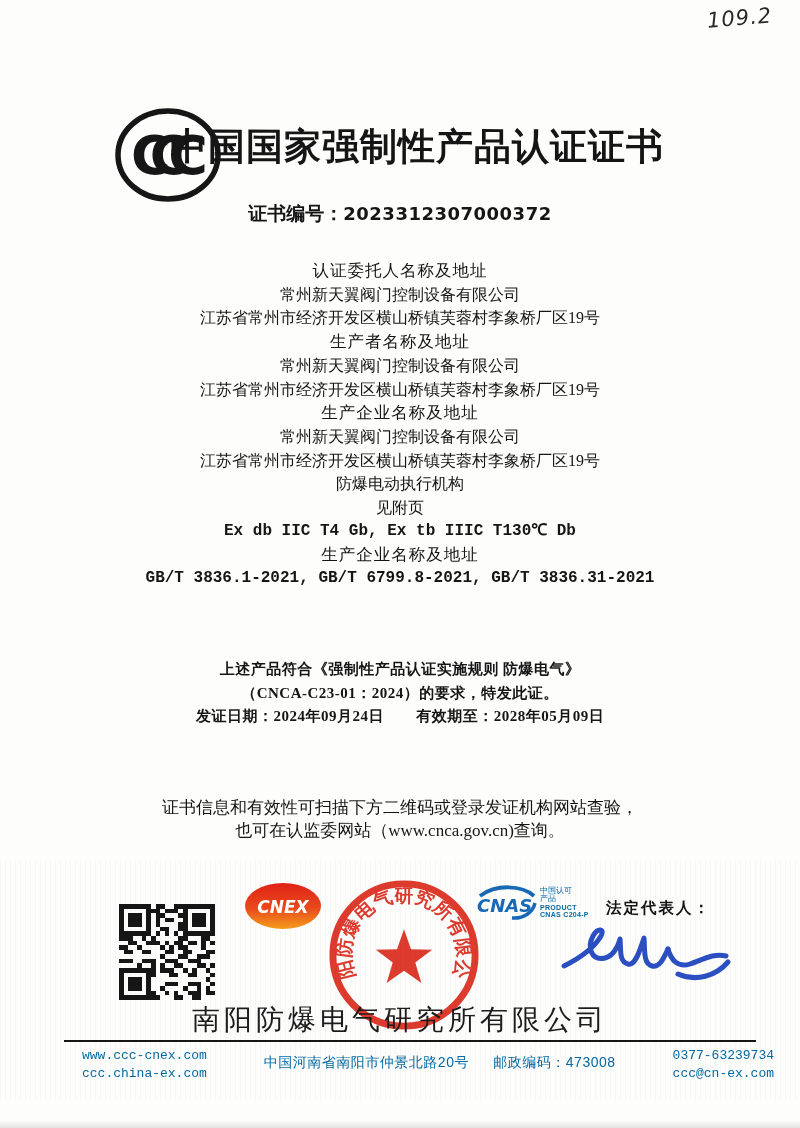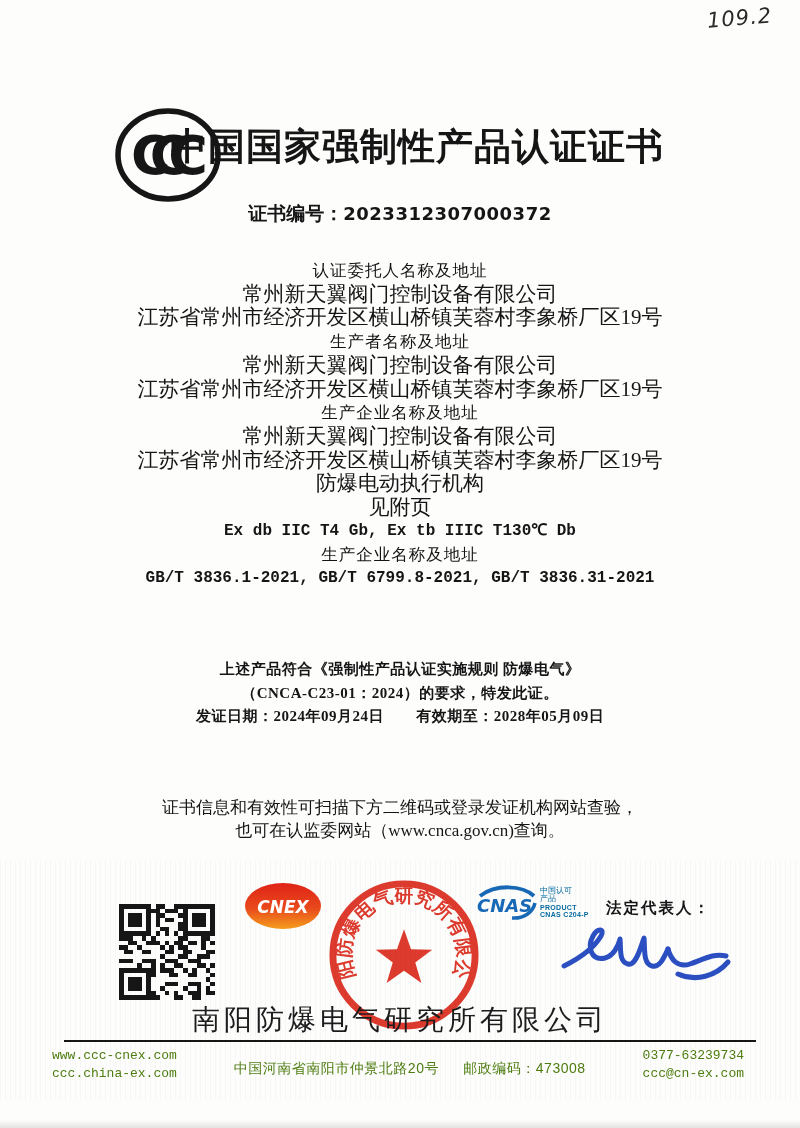--- a/index.html
+++ b/index.html
@@ -29,21 +29,21 @@
     font-size:37px;font-weight:bold;letter-spacing:1px;white-space:nowrap;
   }
   .cert-no{
     position:absolute;left:0;top:201px;width:100%;text-align:center;
     font-size:19px;font-weight:bold;
   }
   .cert-no .num{font-family:"DejaVu Sans",sans-serif;font-size:18px;letter-spacing:.5px;}
   .cert-lines{
     position:absolute;left:0;top:259px;width:100%;text-align:center;
   }
-  .cert-lines .line{line-height:23.7px;font-size:21px;}
+  .cert-lines .line{line-height:23.7px;font-size:16px;}
   .cert-lines .heading{font-weight:normal;font-size:16.5px;letter-spacing:1px;}
   .cert-lines .mono{
     font-family:"Liberation Mono","DejaVu Sans Mono",monospace;
     font-size:16px;letter-spacing:0;font-weight:bold;
   }
   .statement{
     position:absolute;left:0;top:658px;width:100%;text-align:center;
     font-weight:bold;font-size:15px;line-height:23.5px;letter-spacing:.5px;
   }
   .statement .dates span{margin:0 14px;}
@@ -69,23 +69,23 @@
     position:absolute;left:606px;top:898px;font-size:15.5px;font-weight:bold;letter-spacing:2px;
   }
   .signature{position:absolute;left:558px;top:918px;width:180px;height:78px;}
   .footer-company{
     position:absolute;left:0;top:1001px;width:100%;text-align:center;
     font-family:"Liberation Sans","DejaVu Sans",sans-serif;
     font-size:28px;letter-spacing:4px;color:#1c1c1c;
   }
   .divider{position:absolute;left:64px;top:1040px;width:692px;height:2px;background:#161616;}
   .footer-row{
-    position:absolute;left:52px;top:1047px;width:692px;
-    display:flex;justify-content:space-between;align-items:center;
-    font-family:"Liberation Sans",sans-serif;color:#4d7c0f;
+    position:absolute;left:82px;top:1047px;width:692px;
+    display:flex;justify-content:space-between;align-items:flex-start;
+    font-family:"Liberation Sans",sans-serif;color:#0369a1;
   }
   .footer-sites,.footer-contact{
     font-family:"Liberation Mono","DejaVu Sans Mono",monospace;
     font-size:13px;line-height:18px;
   }
   .footer-addr{font-size:14px;margin-top:7px;letter-spacing:.5px;}
   .footer-addr span{margin:0 10px;}
   .footer-contact{text-align:left;}
 </style>
 </head>

